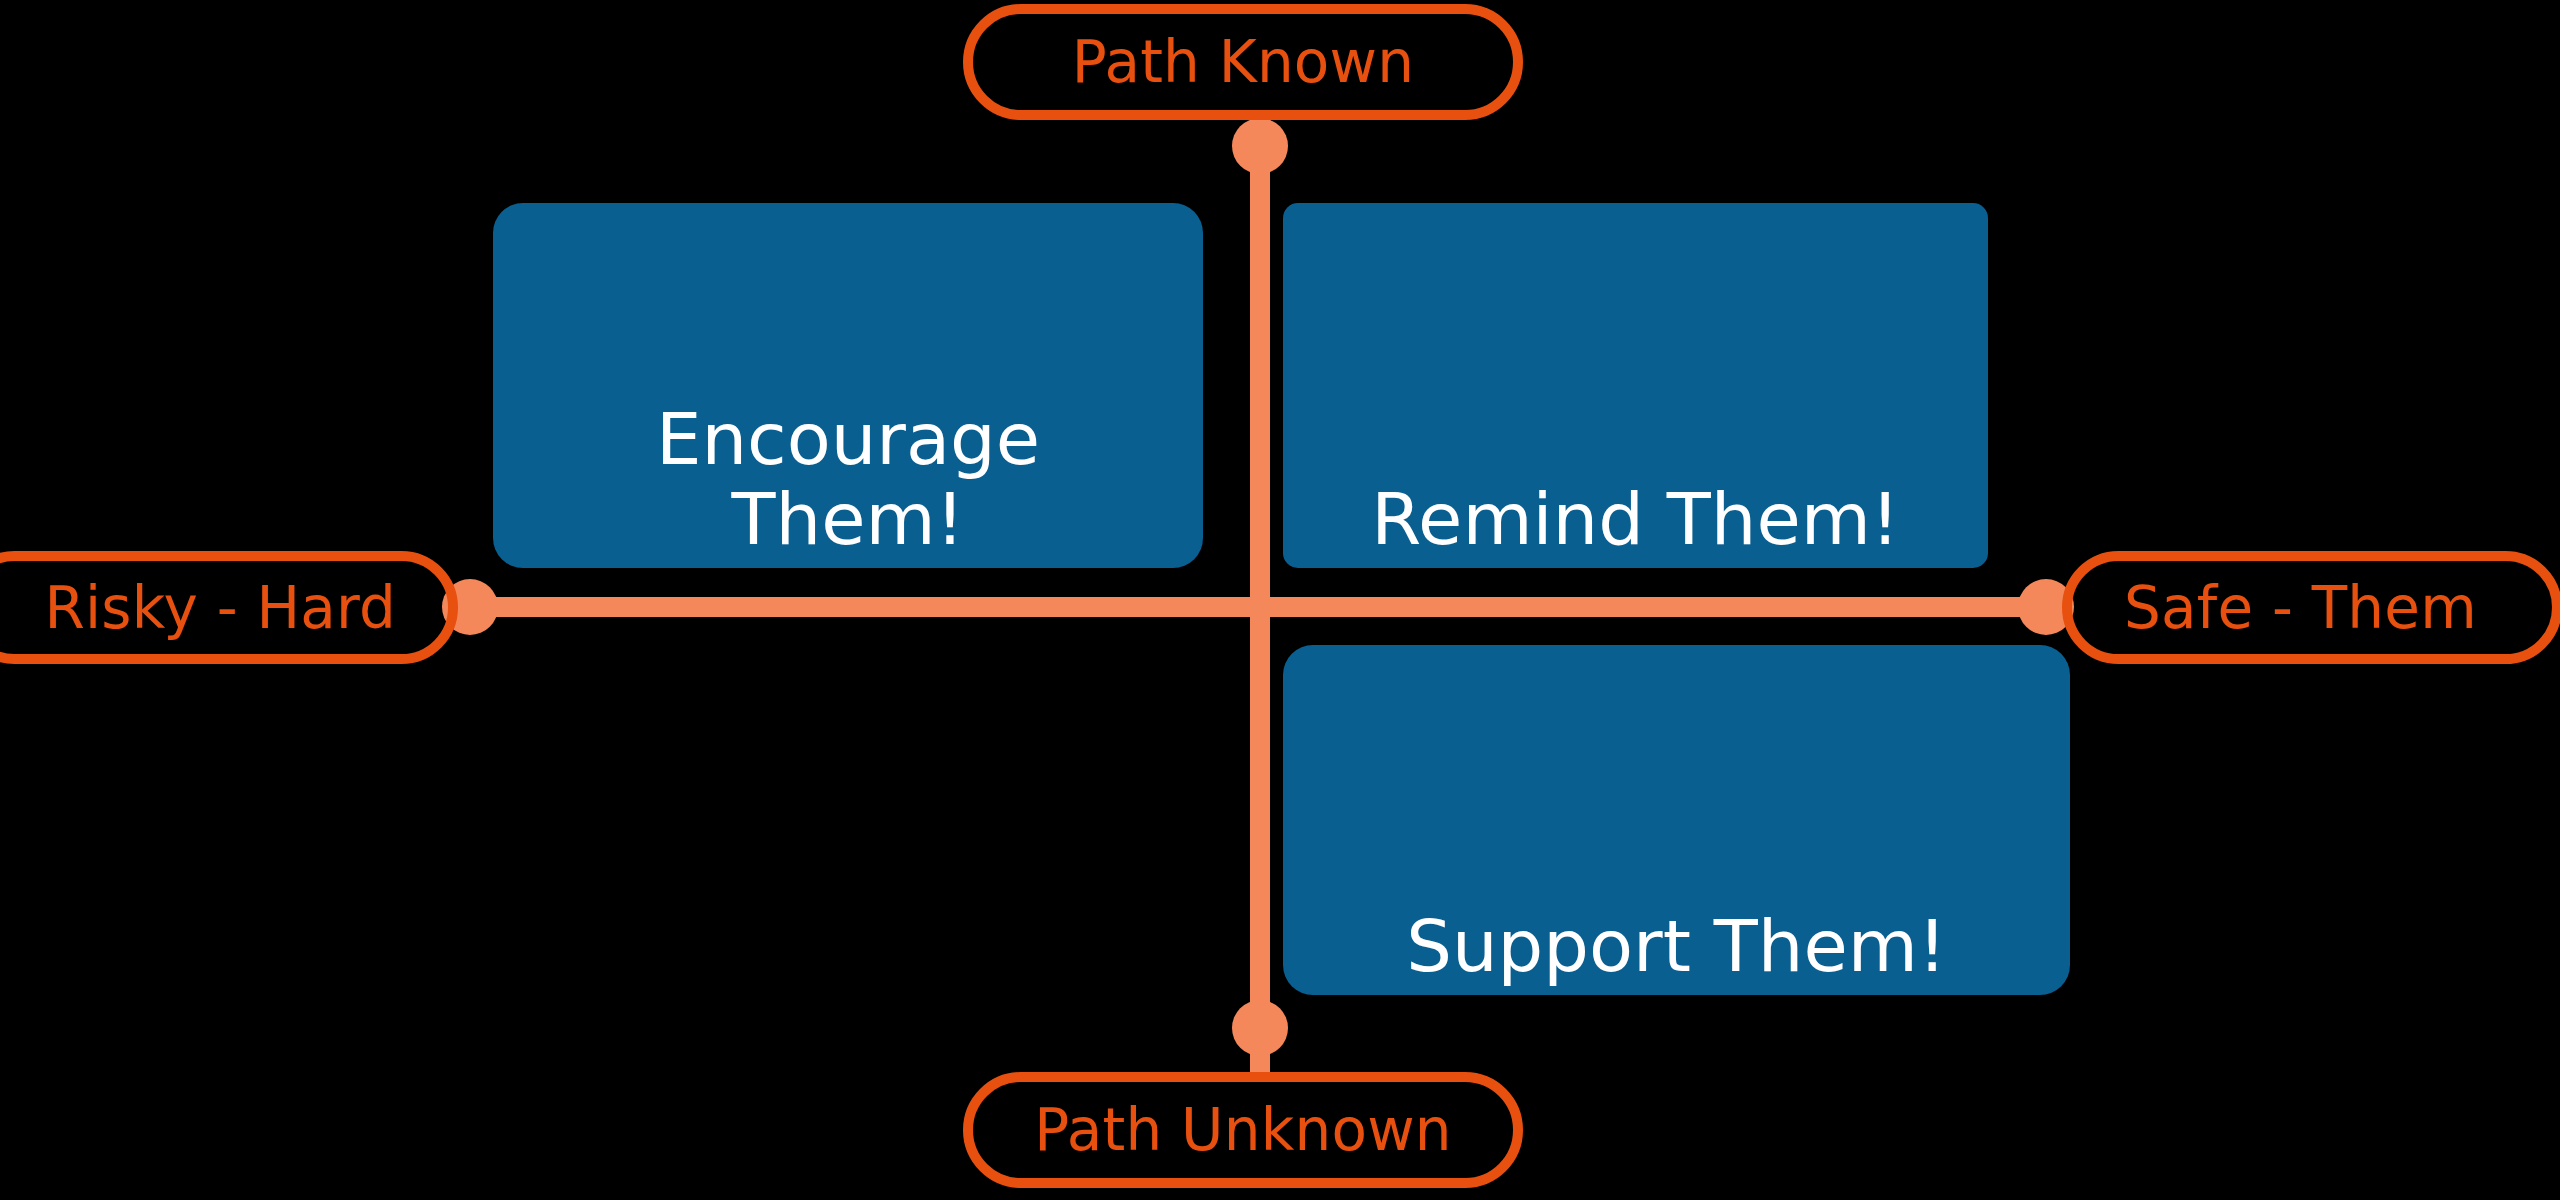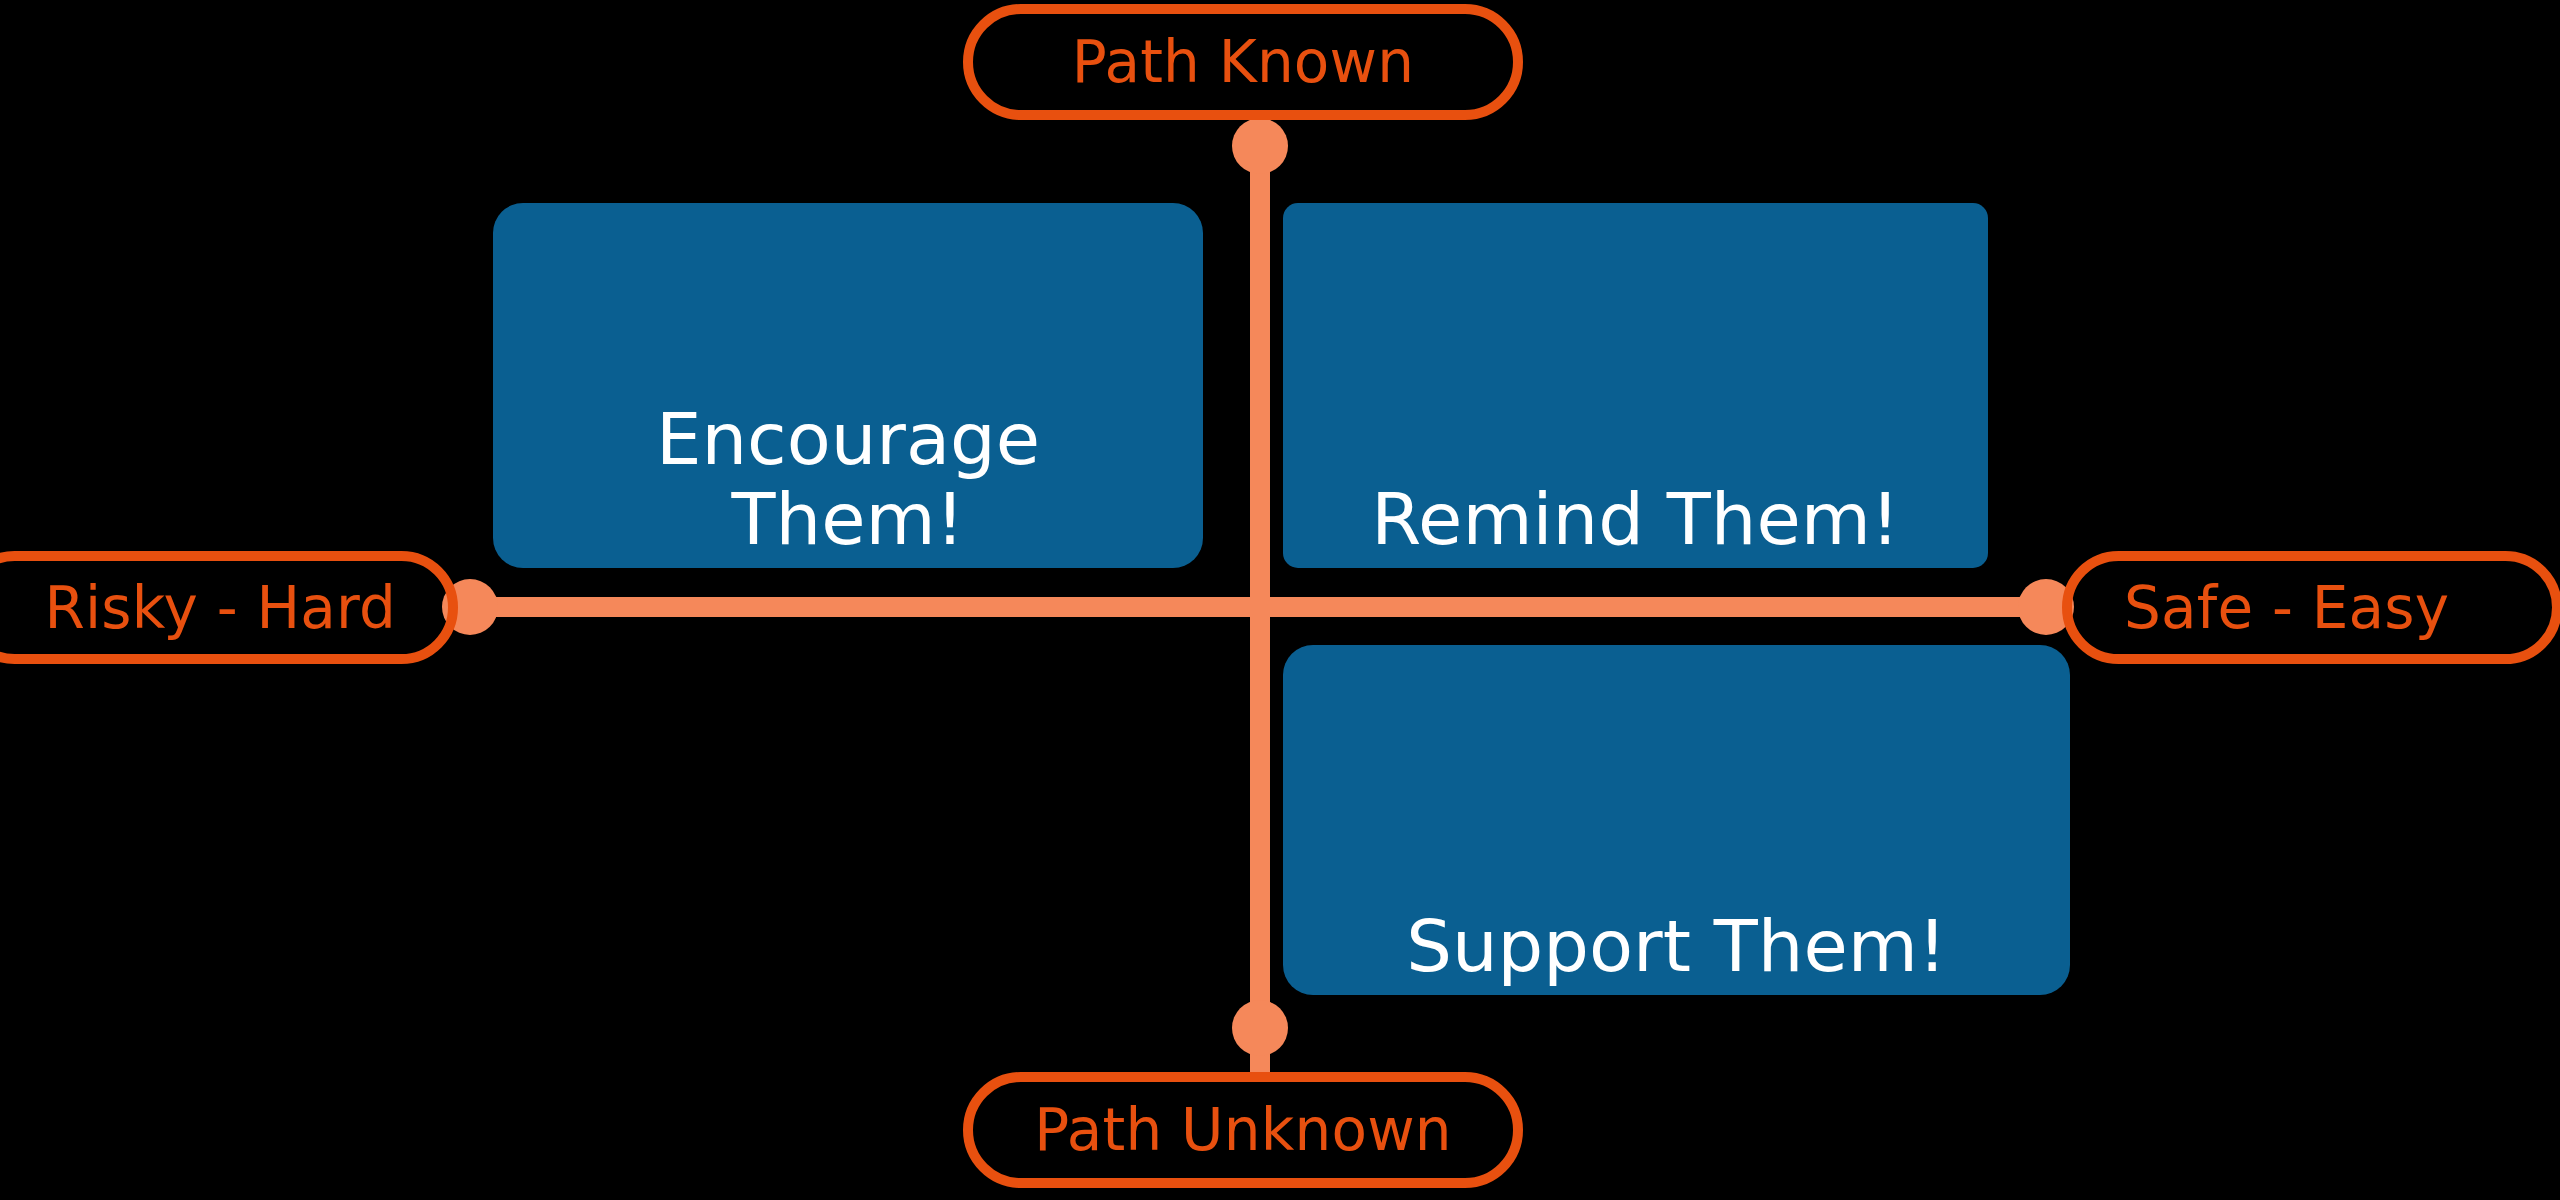--- a/index.html
+++ b/index.html
@@ -155,16 +155,16 @@
 
   <div class="pill pill-top">
     <span>Path Known</span>
   </div>
 
   <div class="pill pill-left">
     <span>Risky - Hard</span>
   </div>
 
   <div class="pill pill-right">
-    <span>Safe - Easy</span>
+    <span>Safe - Them</span>
   </div>
 
 </div>
 
 </body></html>

